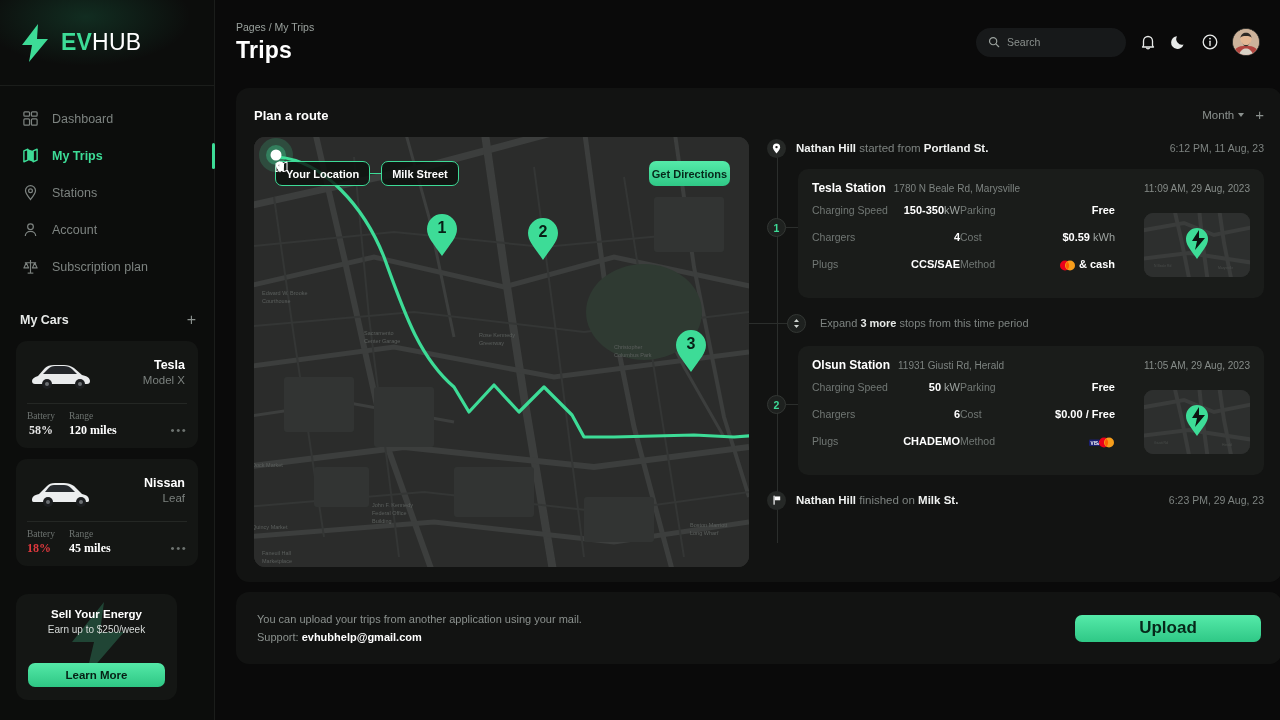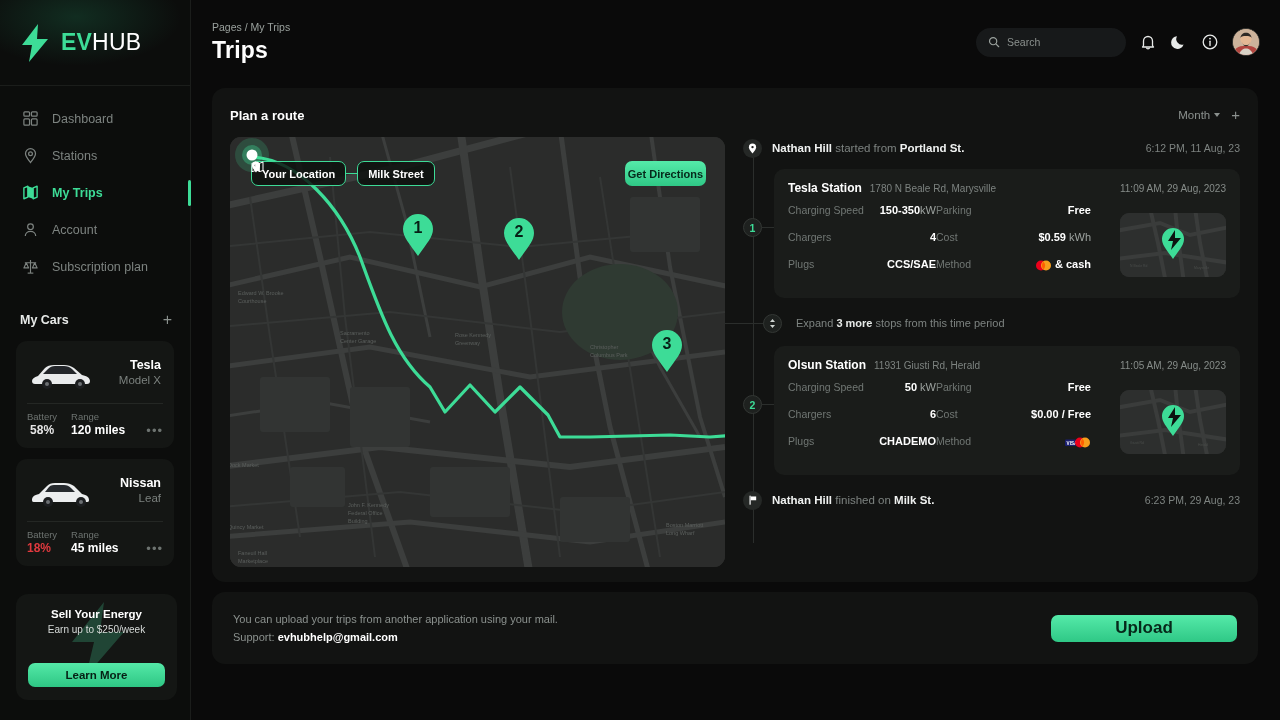--- a/index.html
+++ b/index.html
@@ -6,21 +6,21 @@
   html, body {
     width: 1280px; height: 720px;
     background: #0a0a0a;
     font-family: "Liberation Sans", sans-serif;
     overflow: hidden;
   }
   .app { display: flex; width: 1280px; height: 720px; }
 
   
   .sidebar {
-    width: 191px; height: 720px;
+    width: 215px; height: 720px;
     background: #0c0d0c;
     border-right: 1px solid #1b1d1b;
     position: relative; flex: none;
   }
   .brand {
     height: 86px;
     display: flex; align-items: center; gap: 9px;
     padding-left: 18px;
     background: radial-gradient(ellipse 150px 70px at 40% 20%, rgba(45,210,140,0.16), rgba(10,12,10,0) 70%);
     border-bottom: 1px solid #1b1d1b;
@@ -56,21 +56,21 @@
     background: #141614;
     border-radius: 11px;
     padding: 9px 11px 10px 11px;
   }
   .car-top { display: flex; align-items: center; gap: 4px; height: 46px; }
   .car-img { width: 74px; height: 42px; flex: none; }
   .car-names { flex: 1; text-align: right; padding-right: 2px; }
   .car-make { color: #fff; font-size: 12.5px; font-weight: 700; line-height: 15px; }
   .car-model { color: #7b817e; font-size: 11.5px; line-height: 15px; }
   .car-div { height: 1px; background: #242724; margin: 7px 0 6px 0; }
-  .car-stats { display: flex; align-items: flex-end; }
+  .car-stats { display: flex; align-items: flex-end; font-family: Liberation Serif, serif; }
   .stat { margin-right: 14px; }
   .stat-label { color: #6d7370; font-size: 9.5px; line-height: 13px; }
   .stat-value { font-size: 12px; font-weight: 700; line-height: 15px; color: #fff; }
   .stat-value.good { color: #e5e5e5; text-align: center; }
   .stat-value.low { color: #e0393e; }
   .dots { margin-left: auto; color: #6d7370; font-size: 13px; letter-spacing: 1px; line-height: 15px; cursor: pointer; }
 
   .promo {
     position: absolute; left: 16px; bottom: 20px;
     width: 161px; height: 106px;
@@ -264,36 +264,36 @@
       <div class="nav-item">
         <svg class="ico" viewBox="0 0 18 18">
           <rect x="2" y="2" width="6" height="4.5" rx="1" fill="none" stroke="#7d8380" stroke-width="1.3"></rect>
           <rect x="10" y="2" width="6" height="4.5" rx="1" fill="none" stroke="#7d8380" stroke-width="1.3"></rect>
           <rect x="2" y="9.5" width="6" height="6.5" rx="1" fill="none" stroke="#7d8380" stroke-width="1.3"></rect>
           <rect x="10" y="9.5" width="6" height="6.5" rx="1" fill="none" stroke="#7d8380" stroke-width="1.3"></rect>
         </svg>
         <span>Dashboard</span>
       </div>
 
-      <div class="nav-item">
-        <svg class="ico" viewBox="0 0 18 18">
-          <path d="M9 16.5c3.2-4.2 5.3-6.8 5.3-9.4A5.3 5.3 0 0 0 3.7 7.1c0 2.6 2.1 5.2 5.3 9.4Z" fill="none" stroke="#7d8380" stroke-width="1.3"></path>
-          <circle cx="9" cy="7.1" r="2" fill="none" stroke="#7d8380" stroke-width="1.3"></circle>
-        </svg>
-        <span>Stations</span>
-      </div>
-
       <div class="nav-item active">
         <svg class="ico" viewBox="0 0 18 18">
           <path d="M2 4.2 6.2 2.4v11.4L2 15.6Z" fill="none" stroke="#3ddc97" stroke-width="1.5" stroke-linejoin="round"></path>
           <path d="M11.8 4.2 16 2.4v11.4l-4.2 1.8Z" fill="none" stroke="#3ddc97" stroke-width="1.5" stroke-linejoin="round"></path>
           <path d="M6.2 2.4 11.8 4.2v11.4L6.2 13.8Z" fill="#3ddc97"></path>
         </svg>
         <span>My Trips</span>
         <span class="bar"></span>
+      </div>
+
+      <div class="nav-item">
+        <svg class="ico" viewBox="0 0 18 18">
+          <path d="M9 16.5c3.2-4.2 5.3-6.8 5.3-9.4A5.3 5.3 0 0 0 3.7 7.1c0 2.6 2.1 5.2 5.3 9.4Z" fill="none" stroke="#7d8380" stroke-width="1.3"></path>
+          <circle cx="9" cy="7.1" r="2" fill="none" stroke="#7d8380" stroke-width="1.3"></circle>
+        </svg>
+        <span>Stations</span>
       </div>
 
       <div class="nav-item">
         <svg class="ico" viewBox="0 0 18 18">
           <circle cx="9" cy="6" r="3" fill="none" stroke="#7d8380" stroke-width="1.3"></circle>
           <path d="M3.5 16c0-3 2.5-5 5.5-5s5.5 2 5.5 5" fill="none" stroke="#7d8380" stroke-width="1.3"></path>
         </svg>
         <span>Account</span>
       </div>
 

